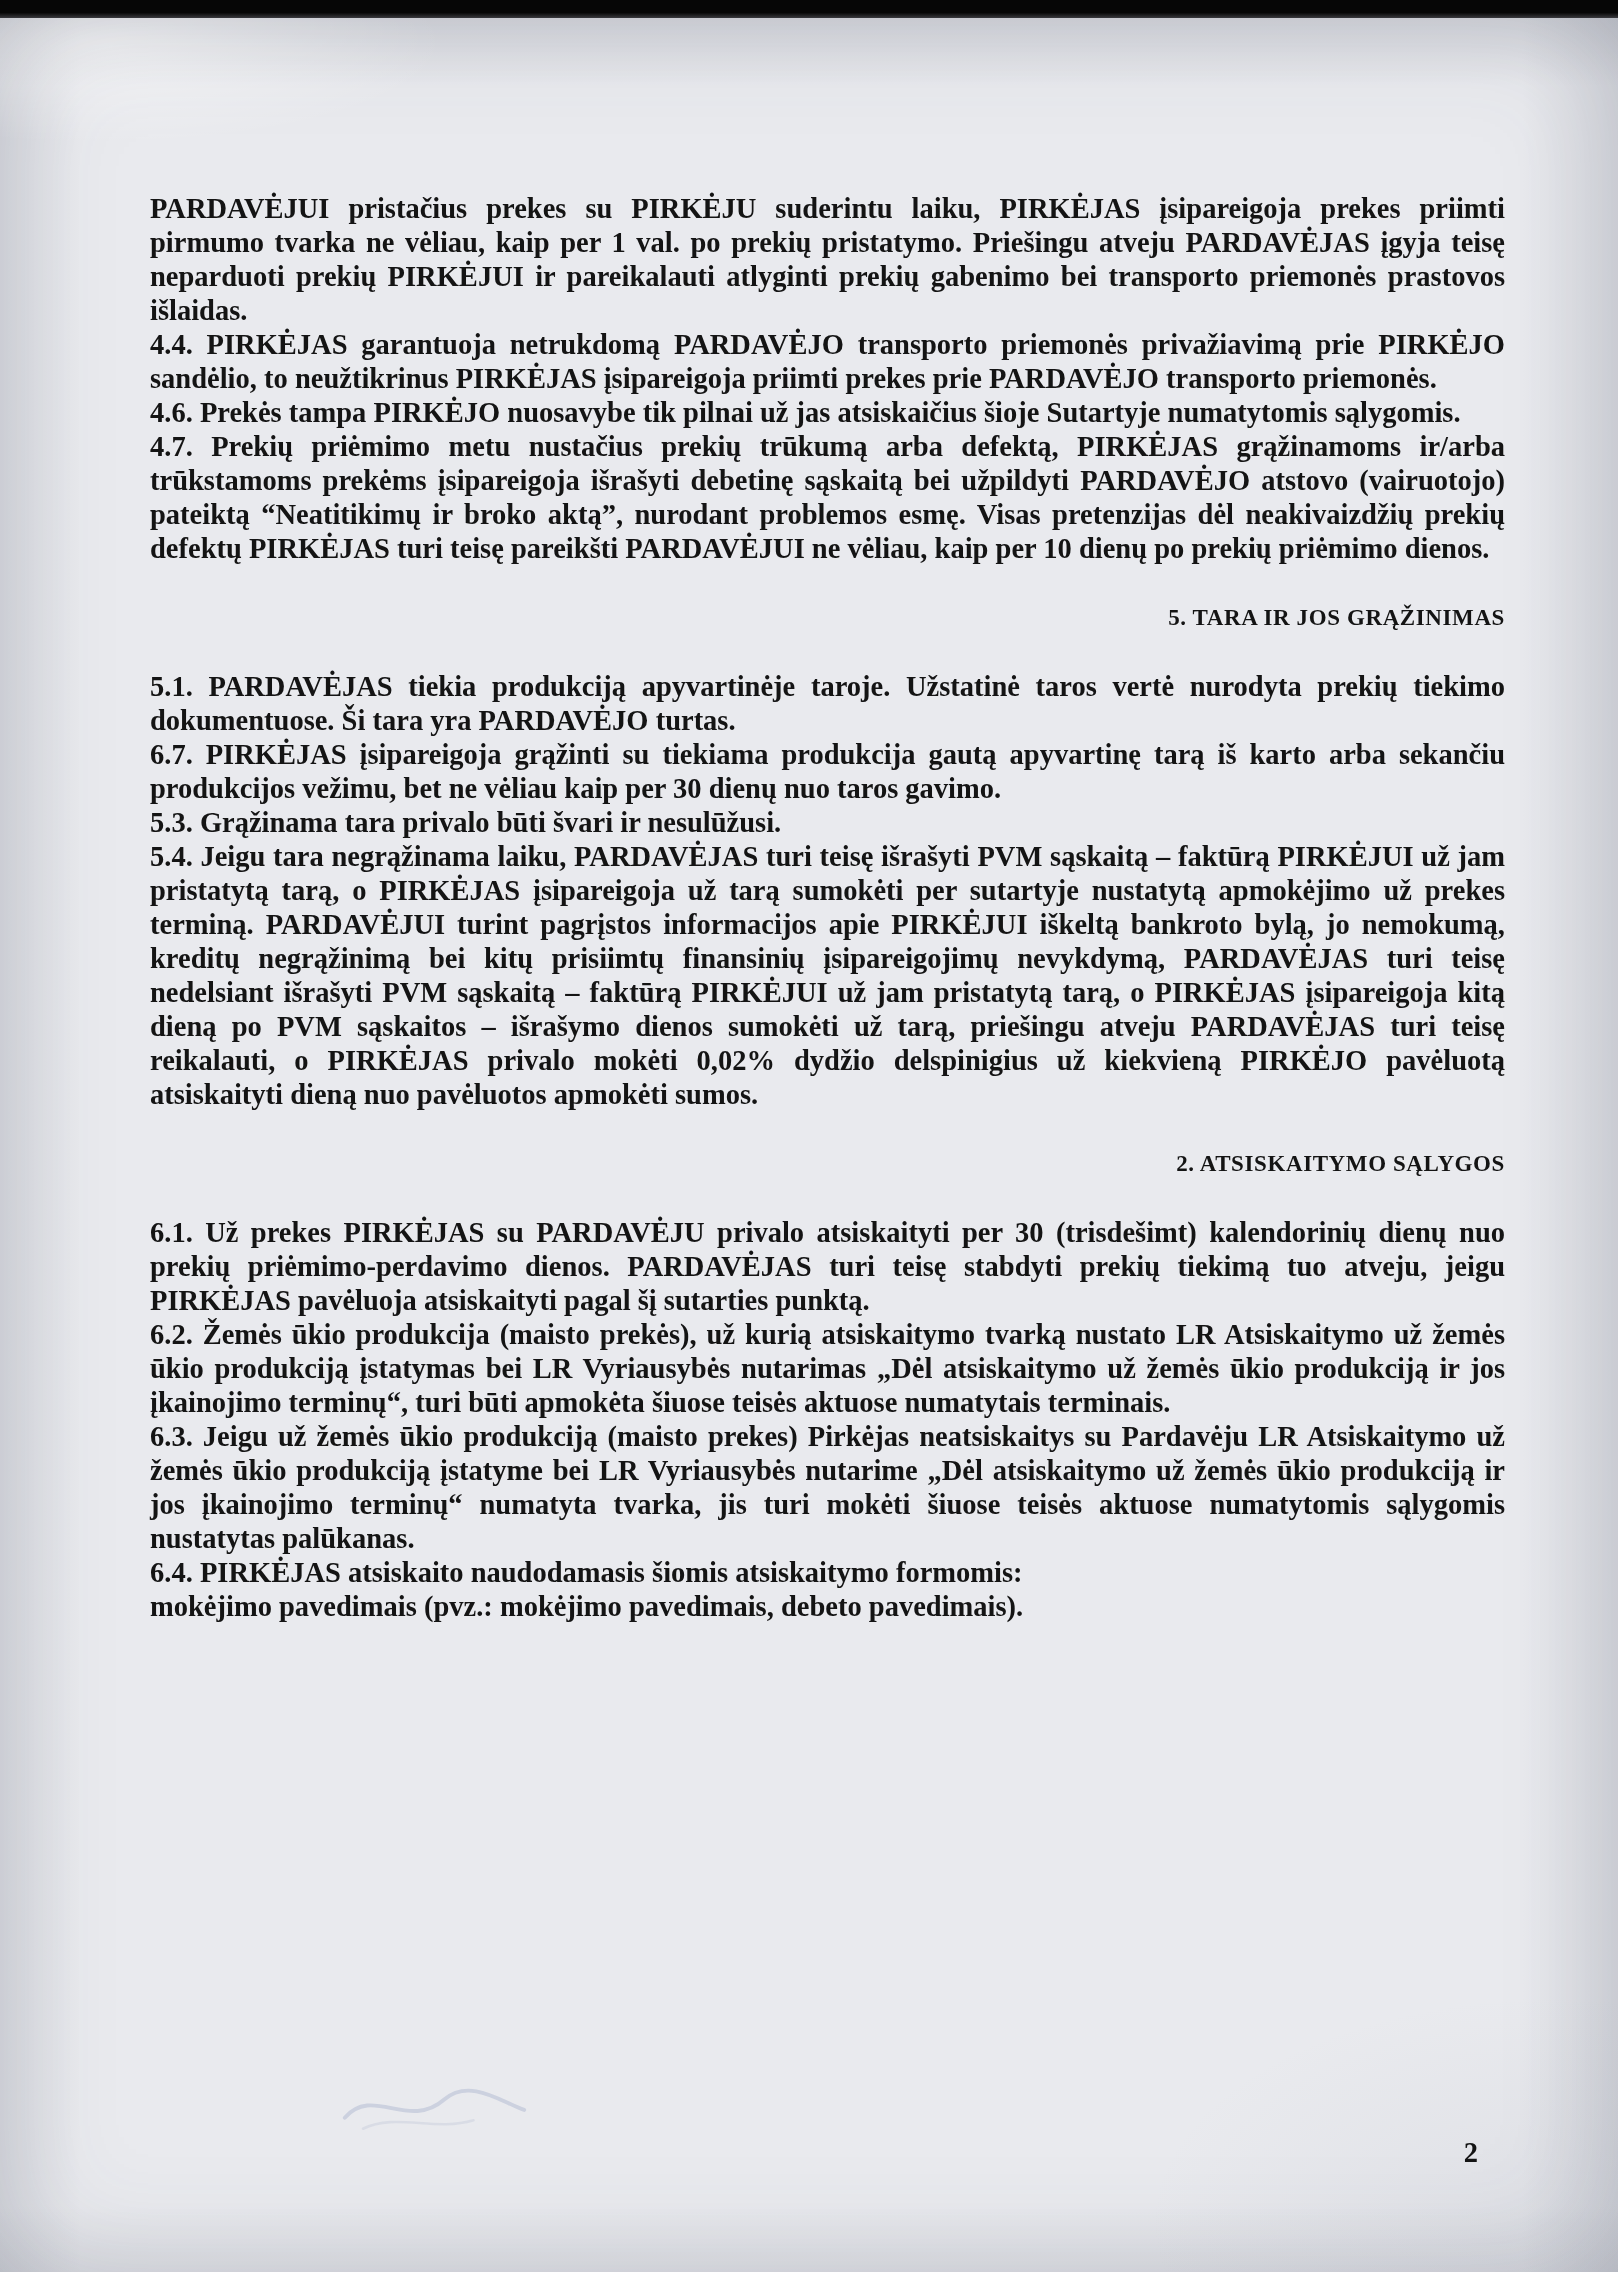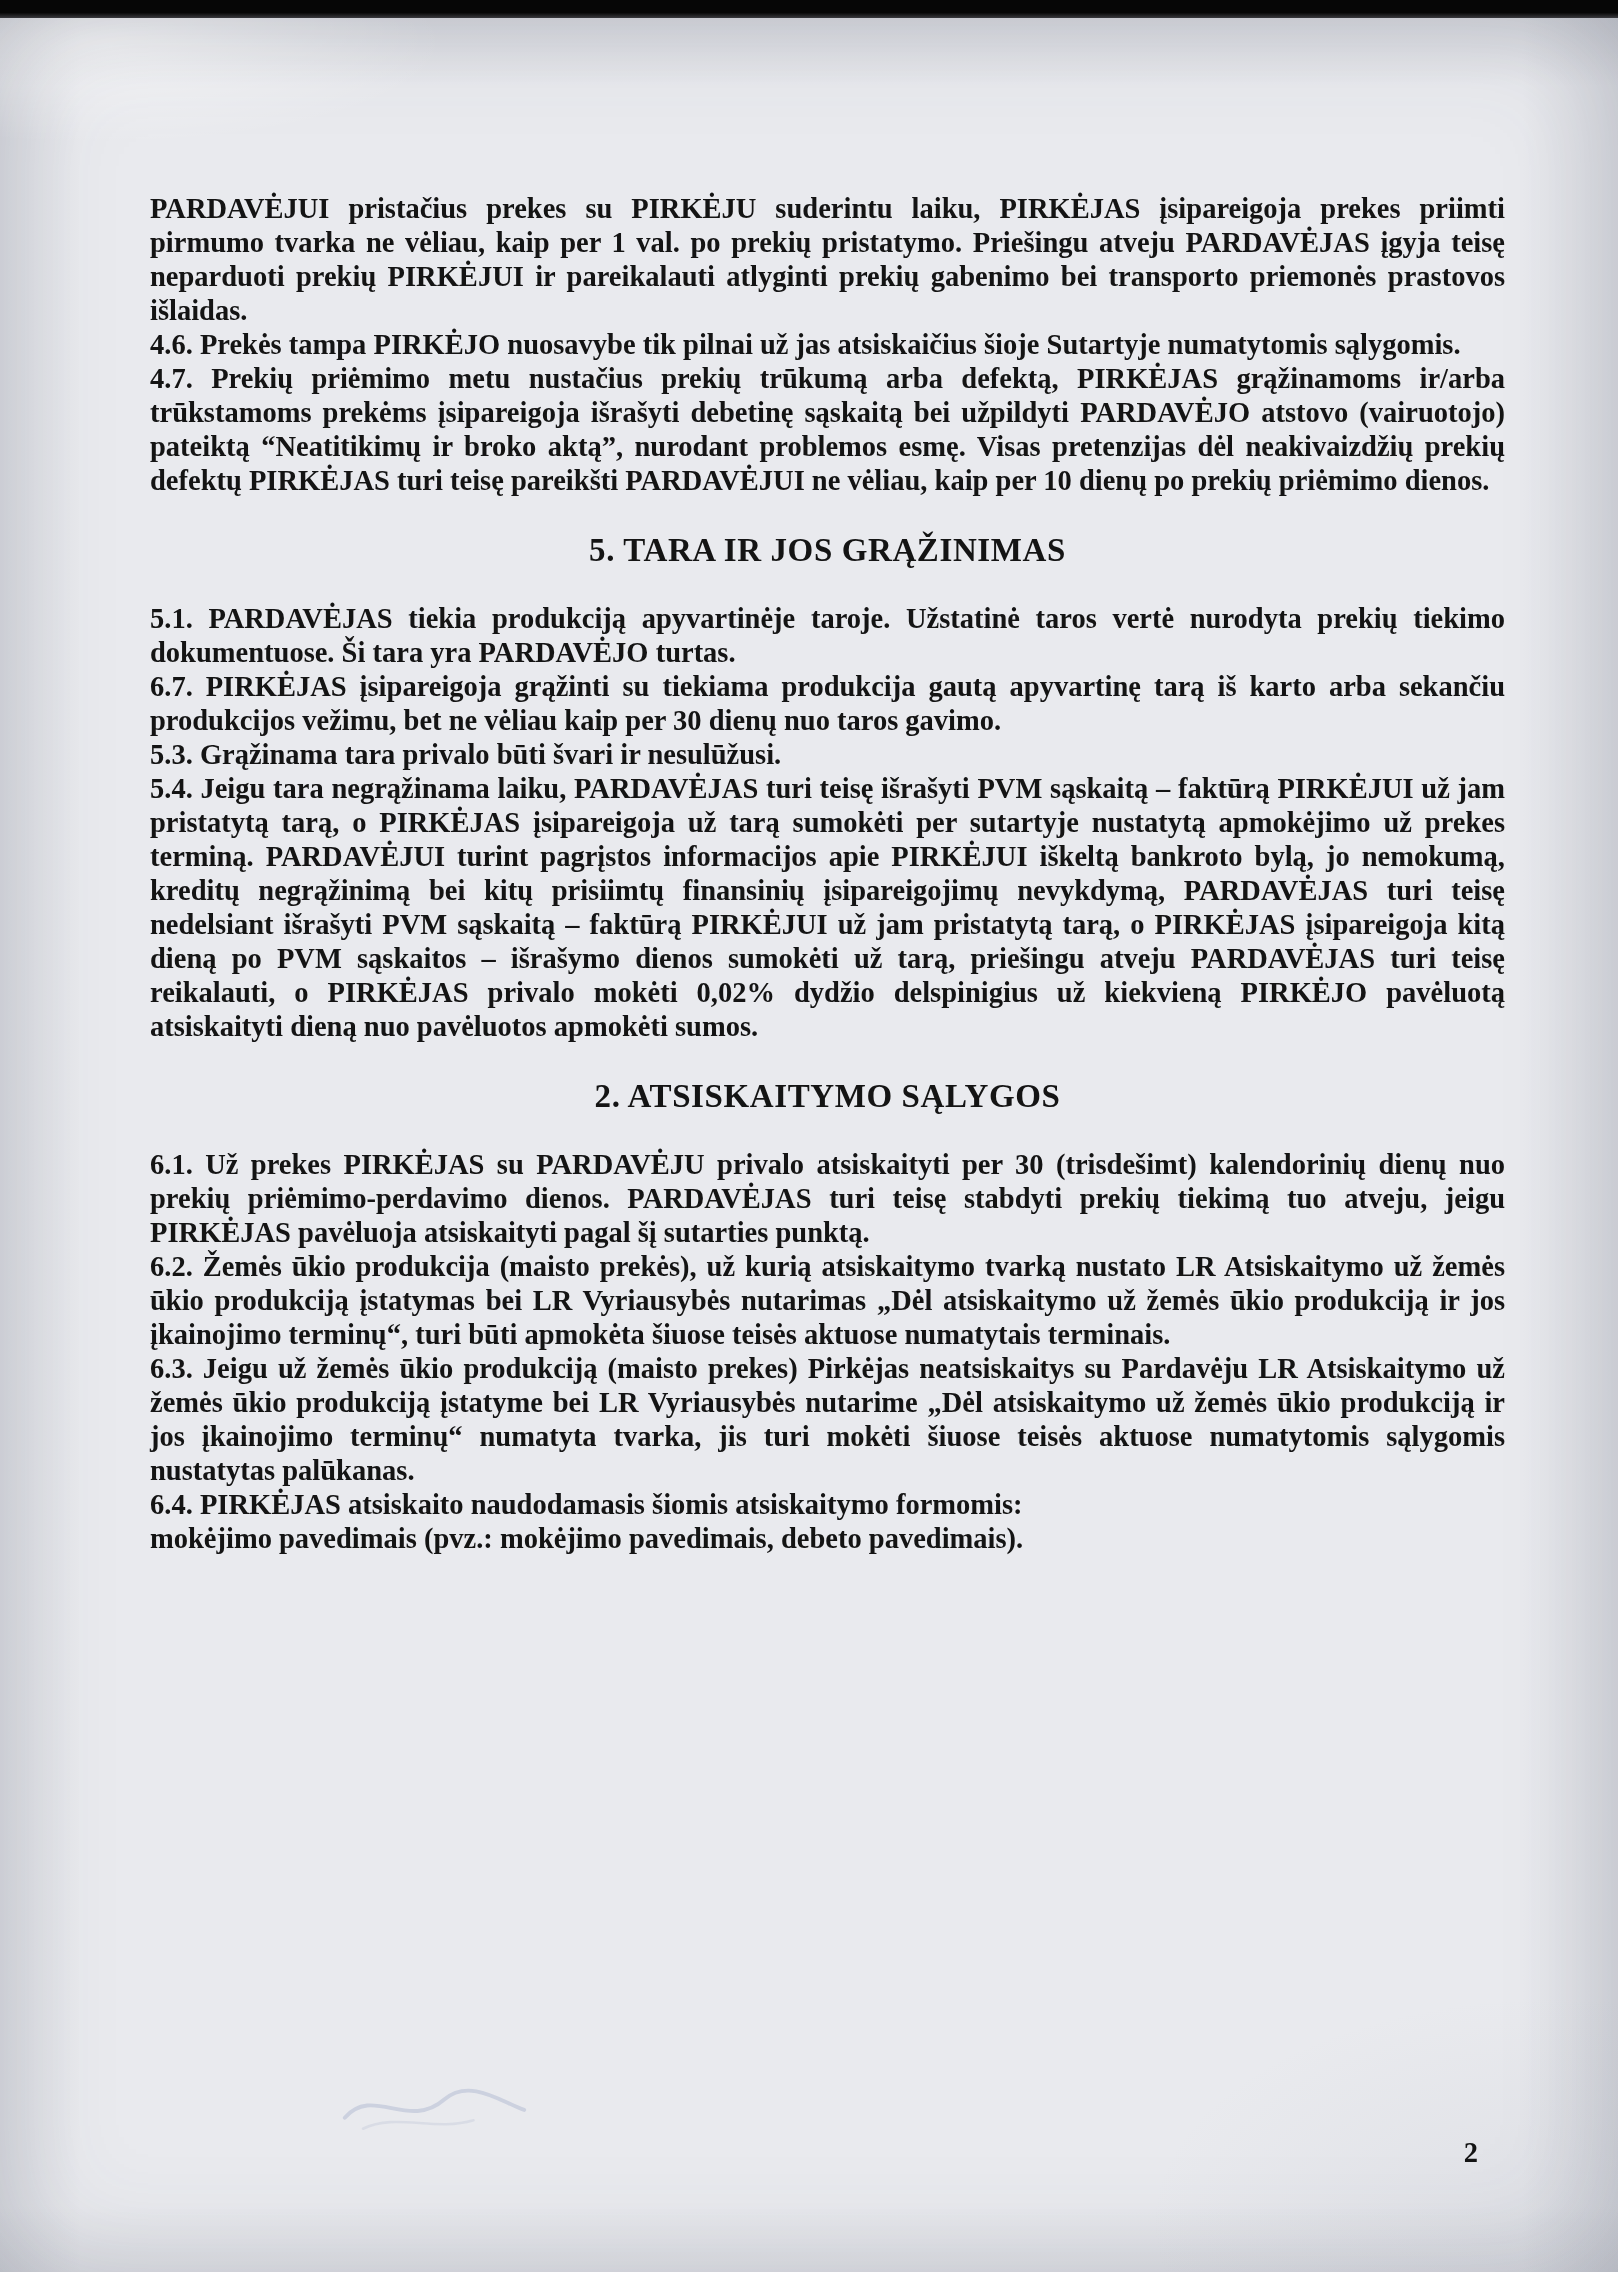--- a/index.html
+++ b/index.html
@@ -42,22 +42,22 @@
     font-size: 28.5px;
     line-height: 34px;
     font-weight: bold;
     text-align: justify;
   }
   .para {
     margin: 0;
   }
   .heading {
     margin: 35px 0;
-    font-size: 33px;
-    text-align: center;
+    font-size: 23px;
+    text-align: right;
     letter-spacing: 0.6px;
   }
   .page-number {
     position: absolute;
     right: 141px;
     bottom: 104px;
     font-size: 28.5px;
     font-weight: bold;
     color: #141414;
   }
@@ -69,20 +69,21 @@
   }
 </style>
 </head>
 <body>
 
 <div class="scan">
   <div class="scan-top-edge"></div>
   <div class="paper">
     <main class="doc">
         <p class="para">PARDAVĖJUI pristačius prekes su PIRKĖJU suderintu laiku, PIRKĖJAS įsipareigoja prekes priimti pirmumo tvarka ne vėliau, kaip per 1 val. po prekių pristatymo. Priešingu atveju PARDAVĖJAS įgyja teisę neparduoti prekių PIRKĖJUI ir pareikalauti atlyginti prekių gabenimo bei transporto priemonės prastovos išlaidas.</p>
+        <p class="para">4.4. PIRKĖJAS garantuoja netrukdomą PARDAVĖJO transporto priemonės privažiavimą prie PIRKĖJO sandėlio, to neužtikrinus PIRKĖJAS įsipareigoja priimti prekes prie PARDAVĖJO transporto priemonės.</p>
         <p class="para">4.6. Prekės tampa PIRKĖJO nuosavybe tik pilnai už jas atsiskaičius šioje Sutartyje numatytomis sąlygomis.</p>
         <p class="para">4.7. Prekių priėmimo metu nustačius prekių trūkumą arba defektą, PIRKĖJAS grąžinamoms ir/arba trūkstamoms prekėms įsipareigoja išrašyti debetinę sąskaitą bei užpildyti PARDAVĖJO atstovo (vairuotojo) pateiktą “Neatitikimų ir broko aktą”, nurodant problemos esmę. Visas pretenzijas dėl neakivaizdžių prekių defektų PIRKĖJAS turi teisę pareikšti PARDAVĖJUI ne vėliau, kaip per 10 dienų po prekių priėmimo dienos.</p>
         <h2 class="heading">5. TARA IR JOS GRĄŽINIMAS</h2>
         <p class="para">5.1. PARDAVĖJAS tiekia produkciją apyvartinėje taroje. Užstatinė taros vertė nurodyta prekių tiekimo dokumentuose. Ši tara yra PARDAVĖJO turtas.</p>
         <p class="para">6.7. PIRKĖJAS įsipareigoja grąžinti su tiekiama produkcija gautą apyvartinę tarą iš karto arba sekančiu produkcijos vežimu, bet ne vėliau kaip per 30 dienų nuo taros gavimo.</p>
         <p class="para">5.3. Grąžinama tara privalo būti švari ir nesulūžusi.</p>
         <p class="para">5.4. Jeigu tara negrąžinama laiku, PARDAVĖJAS turi teisę išrašyti PVM sąskaitą – faktūrą PIRKĖJUI už jam pristatytą tarą, o PIRKĖJAS įsipareigoja už tarą sumokėti per sutartyje nustatytą apmokėjimo už prekes terminą. PARDAVĖJUI turint pagrįstos informacijos apie PIRKĖJUI iškeltą bankroto bylą, jo nemokumą, kreditų negrąžinimą bei kitų prisiimtų finansinių įsipareigojimų nevykdymą, PARDAVĖJAS turi teisę nedelsiant išrašyti PVM sąskaitą – faktūrą PIRKĖJUI už jam pristatytą tarą, o PIRKĖJAS įsipareigoja kitą dieną po PVM sąskaitos – išrašymo dienos sumokėti už tarą, priešingu atveju PARDAVĖJAS turi teisę reikalauti, o PIRKĖJAS privalo mokėti 0,02% dydžio delspinigius už kiekvieną PIRKĖJO pavėluotą atsiskaityti dieną nuo pavėluotos apmokėti sumos.</p>
         <h2 class="heading">2. ATSISKAITYMO SĄLYGOS</h2>
         <p class="para">6.1. Už prekes PIRKĖJAS su PARDAVĖJU privalo atsiskaityti per 30 (trisdešimt) kalendorinių dienų nuo prekių priėmimo-perdavimo dienos. PARDAVĖJAS turi teisę stabdyti prekių tiekimą tuo atveju, jeigu PIRKĖJAS pavėluoja atsiskaityti pagal šį sutarties punktą.</p>
         <p class="para">6.2. Žemės ūkio produkcija (maisto prekės), už kurią atsiskaitymo tvarką nustato LR Atsiskaitymo už žemės ūkio produkciją įstatymas bei LR Vyriausybės nutarimas „Dėl atsiskaitymo už žemės ūkio produkciją ir jos įkainojimo terminų“, turi būti apmokėta šiuose teisės aktuose numatytais terminais.</p>

